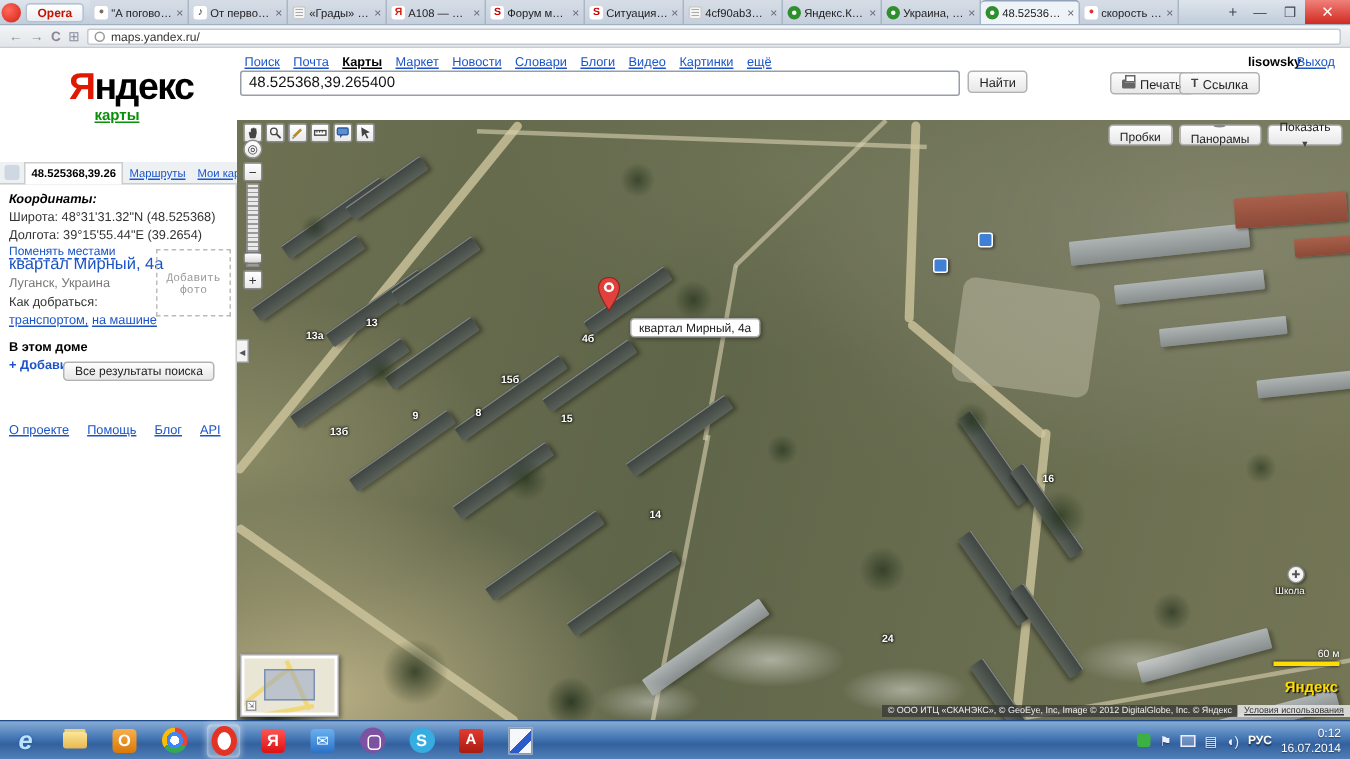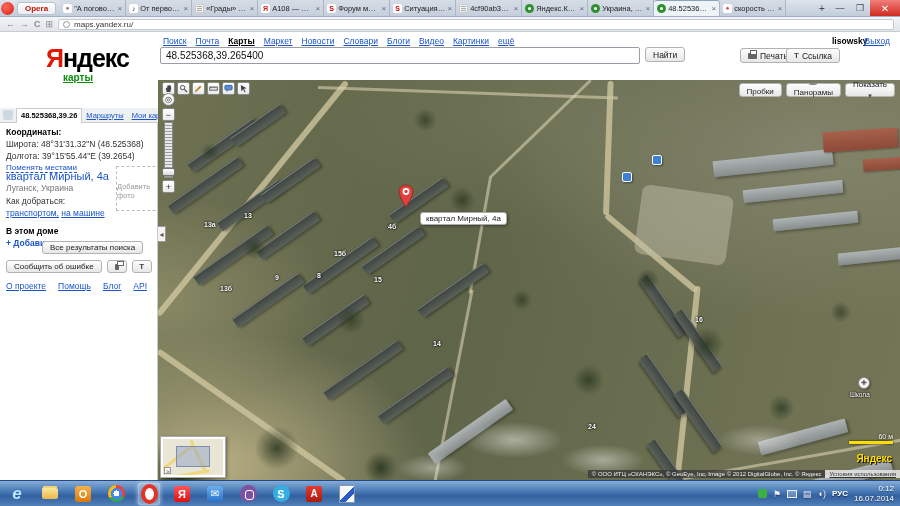--- a/index.html
+++ b/index.html
@@ -67,21 +67,21 @@
   .stabs{position:absolute;left:0;top:0;width:158px;height:15px;background:#eef1f4;border-bottom:1px solid #ccc;display:flex;align-items:center;}
   .stab-ic{width:10px;height:10px;margin:0 3px;background:#cfd8e2;border-radius:2px;flex:none;}
   .stab{font-size:7.5px;padding:0 4px;height:15px;display:flex;align-items:center;color:#1a54c8;text-decoration:underline;cursor:pointer;white-space:nowrap;}
   .stab.cur{background:#fff;border:1px solid #ccc;border-bottom:none;color:#000;font-weight:bold;text-decoration:none;}
   .sb{position:absolute;left:6px;white-space:nowrap;}
   .bold{font-weight:bold;color:#000;}
   .lnk{color:#1a54c8;text-decoration:underline;cursor:pointer;}
   .lnk-dot{color:#1a54c8;border-bottom:1px dashed #1a54c8;cursor:pointer;text-decoration:none;}
   .place-title{font-size:11px;color:#1a54c8;cursor:pointer;}
   .gray{color:#777;}
-  .photo-box{position:absolute;left:116px;top:58px;width:50px;height:45px;border:1px dashed #bbb;color:#999;font-size:7.5px;text-align:left;padding-top:15px;}
+  .photo-box{position:absolute;left:104px;top:58px;width:50px;height:45px;border:1px dashed #bbb;color:#999;font-size:7.5px;text-align:center;padding-top:15px;font-family:Liberation Mono, monospace;}
   .sbtn-row{position:absolute;left:6px;top:152px;display:flex;gap:5px;align-items:center;}
   .sfoot{position:absolute;left:6px;top:173px;display:flex;gap:12px;}
   .sfoot a{font-size:8.5px;color:#1a54c8;text-decoration:underline;cursor:pointer;}
 
   
   .map{position:absolute;left:158px;top:80px;width:742px;height:400px;overflow:hidden;background:
     radial-gradient(ellipse 300px 190px at 8% 96%,rgba(196,184,140,.85),transparent 70%),
     radial-gradient(ellipse 250px 150px at 0% 55%,rgba(158,155,115,.6),transparent 70%),
     radial-gradient(ellipse 420px 240px at 88% 18%,rgba(148,148,128,.55),transparent 70%),
     radial-gradient(ellipse 300px 180px at 50% 8%,rgba(128,131,100,.5),transparent 70%),
@@ -300,44 +300,35 @@
       </button>
   </div>
 
   <div class="sidebar">
     <div class="stabs">
       <span class="stab-ic"></span>
       <span class="stab cur">48.525368,39.26</span>
       <span class="stab">Маршруты</span>
       <span class="stab">Мои карты</span>
     </div>
-    <div class="sb bold" style="top:19px;">Координаты:</div>
+    <div class="sb bold" style="top:19px;font-style:italic;">Координаты:</div>
     <div class="sb" style="top:31px;">Широта: 48°31'31.32"N (48.525368)</div>
     <div class="sb" style="top:43px;">Долгота: 39°15'55.44"E (39.2654)</div>
     <a class="sb lnk-dot" style="top:55px;font-size:8px;">Поменять местами</a>
     <a class="sb place-title" style="top:62px;">квартал Мирный, 4а</a>
     <div class="sb gray" style="top:75px;text-align:right;">Луганск, Украина</div>
     <div class="photo-box">Добавить фото</div>
     <div class="sb" style="top:88px;">Как добраться:</div>
     <div class="sb" style="top:100px;">
       <a class="lnk">транспортом,</a>
       <a class="lnk">на машине</a>
     </div>
     <div class="sb bold" style="top:118px;">В этом доме</div>
     <a class="sb lnk" style="top:130px;font-weight:bold;text-decoration:none;">+ Добавить организацию</a>
     <button class="btn-gray sb" style="top:133px;left:42px;height:13px;font-size:8px;">Все результаты поиска</button>
-    <div class="sbtn-row">
-      <button class="btn-gray" style="height:13px;font-size:8px;">Сообщить об ошибке</button>
-      <button class="btn-gray" style="height:13px;width:20px;">
-          <span class="printer-ic"></span>
-        </button>
-      <button class="btn-gray" style="height:13px;width:20px;">
-          <span class="link-ic"></span>
-        </button>
-    </div>
     <div class="sfoot">
 
     <a>О проекте</a>
         <a>Помощь</a>
         <a>Блог</a>
         <a>API</a>
       </div>
   </div>
 
   <div class="map">

